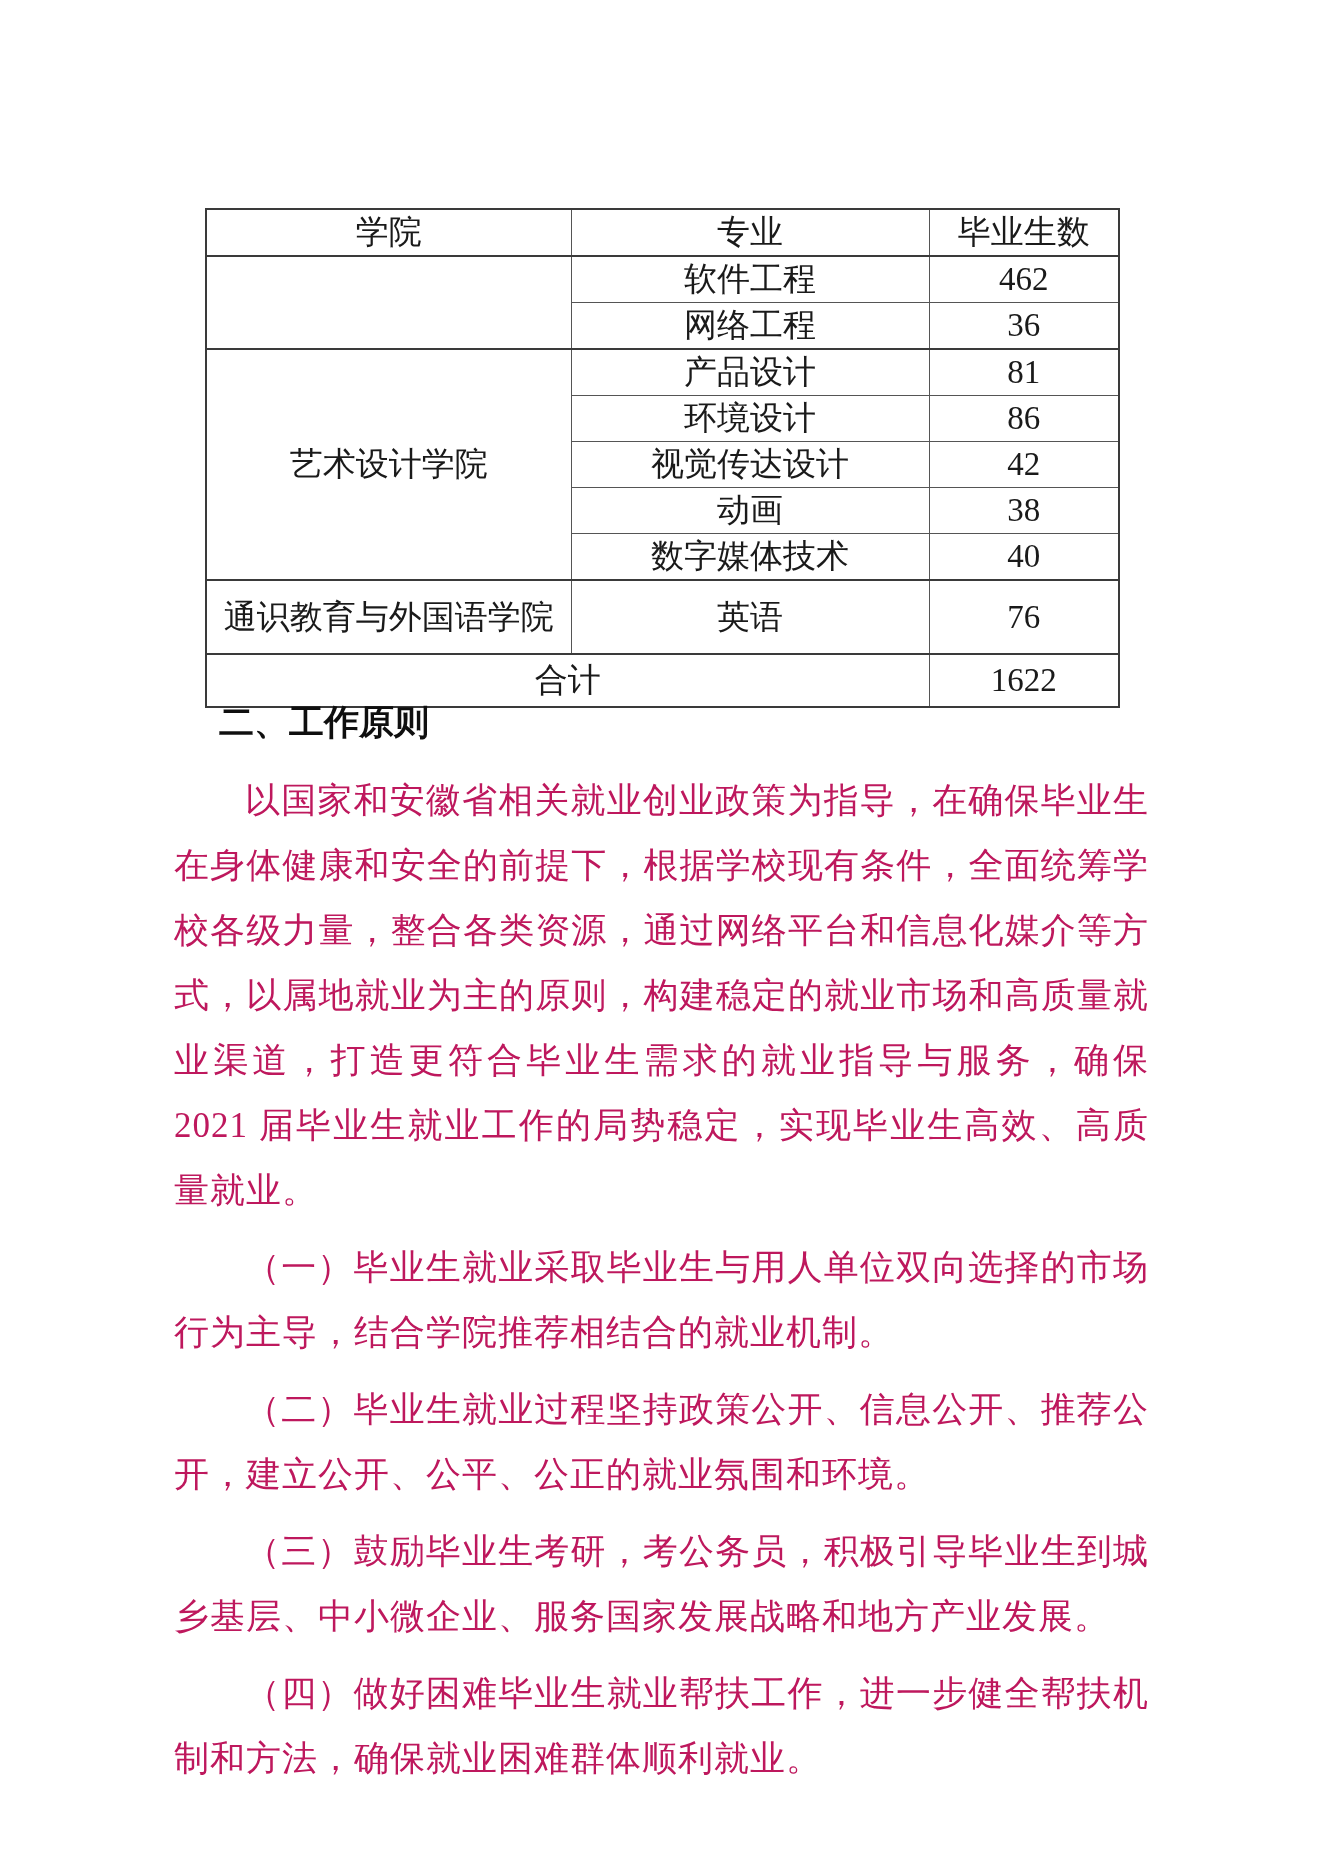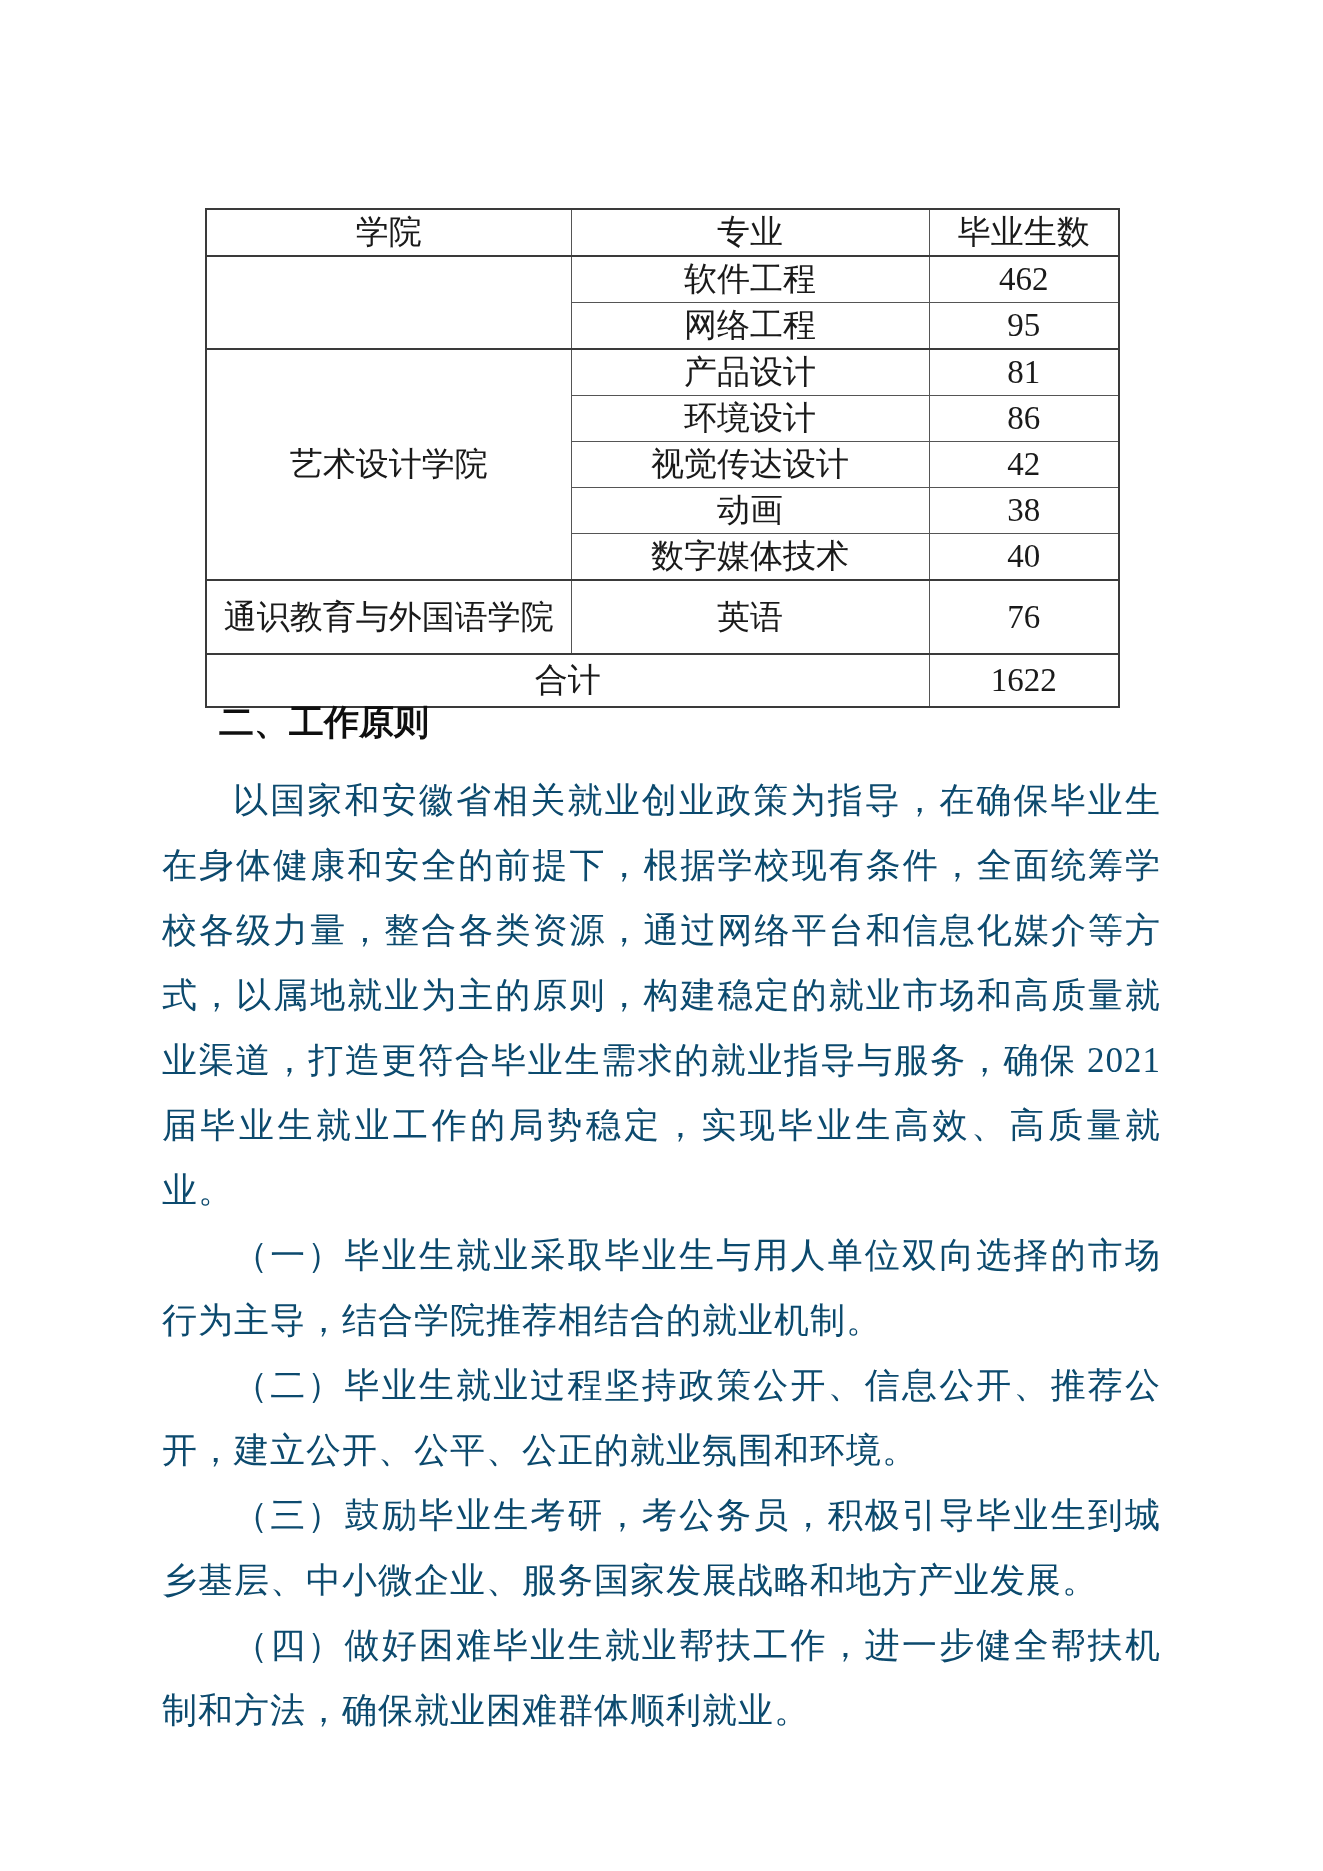--- a/index.html
+++ b/index.html
@@ -55,27 +55,27 @@
   .section-heading {
     margin: 0 0 24px 0;
     padding-left: 57px;
     font-family: "Liberation Sans", "DejaVu Sans", sans-serif;
     font-weight: 700;
     font-size: 35px;
     line-height: 44px;
     color: #0f0f0f;
   }
   .para {
-    margin: 0;
+    margin: 12px;
     font-size: 35px;
     line-height: 65px;
     text-align: justify;
     text-indent: 71px;
     letter-spacing: 1px;
-    color: #0c4a6e;
+    color: #be185d;
   }
 </style>
 </head>
 <body>
 
 <div class="page">
 
   <table class="grad-table">
     <colgroup>
       <col style="width:365px">
@@ -89,21 +89,21 @@
         <th>毕业生数</th>
       </tr>
 
       <tr>
         <td rowspan="2"></td>
         <td>软件工程</td>
         <td>462</td>
       </tr>
       <tr>
         <td>网络工程</td>
-        <td>95</td>
+        <td>36</td>
       </tr>
 
       <tr class="group-sep">
         <td rowspan="5">艺术设计学院</td>
         <td>产品设计</td>
         <td>81</td>
       </tr>
       <tr>
         <td>环境设计</td>
         <td>86</td>

